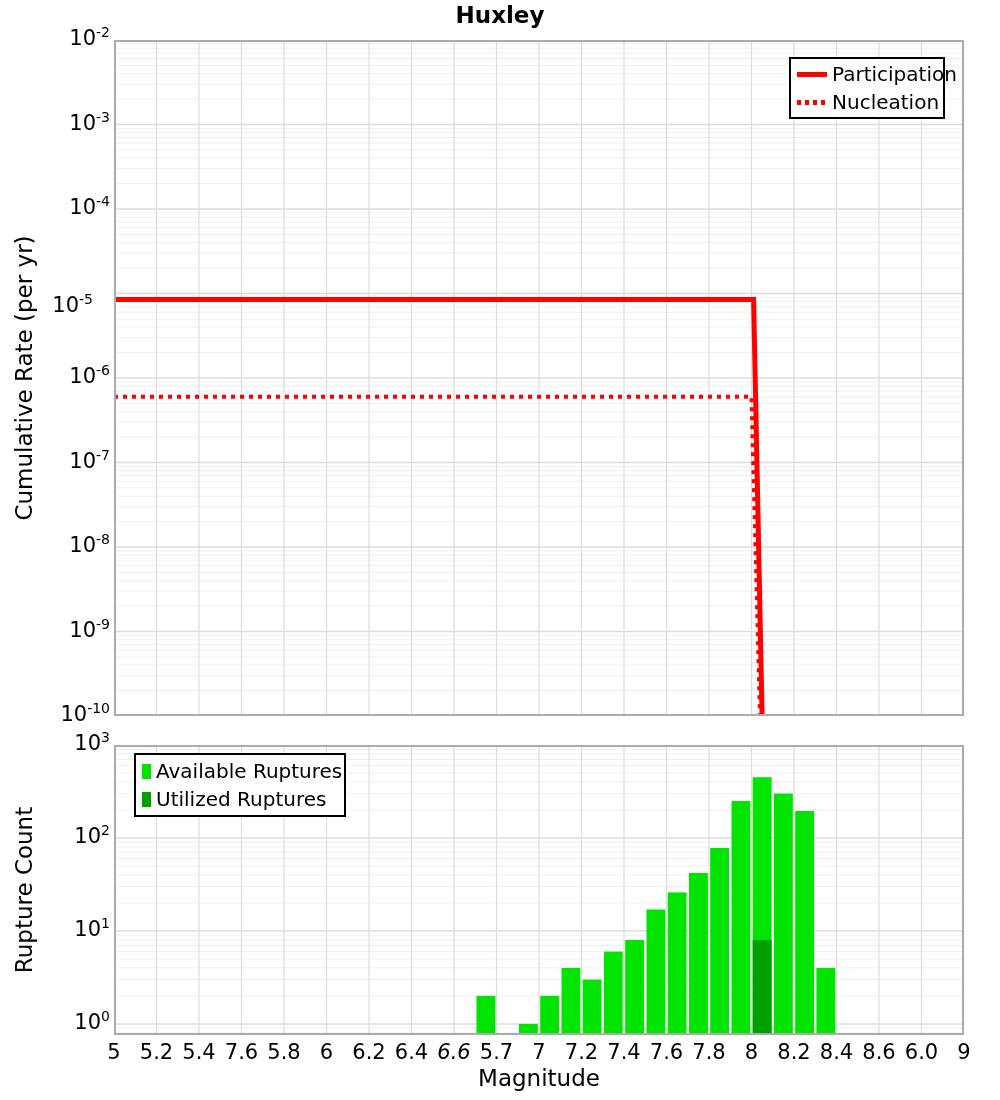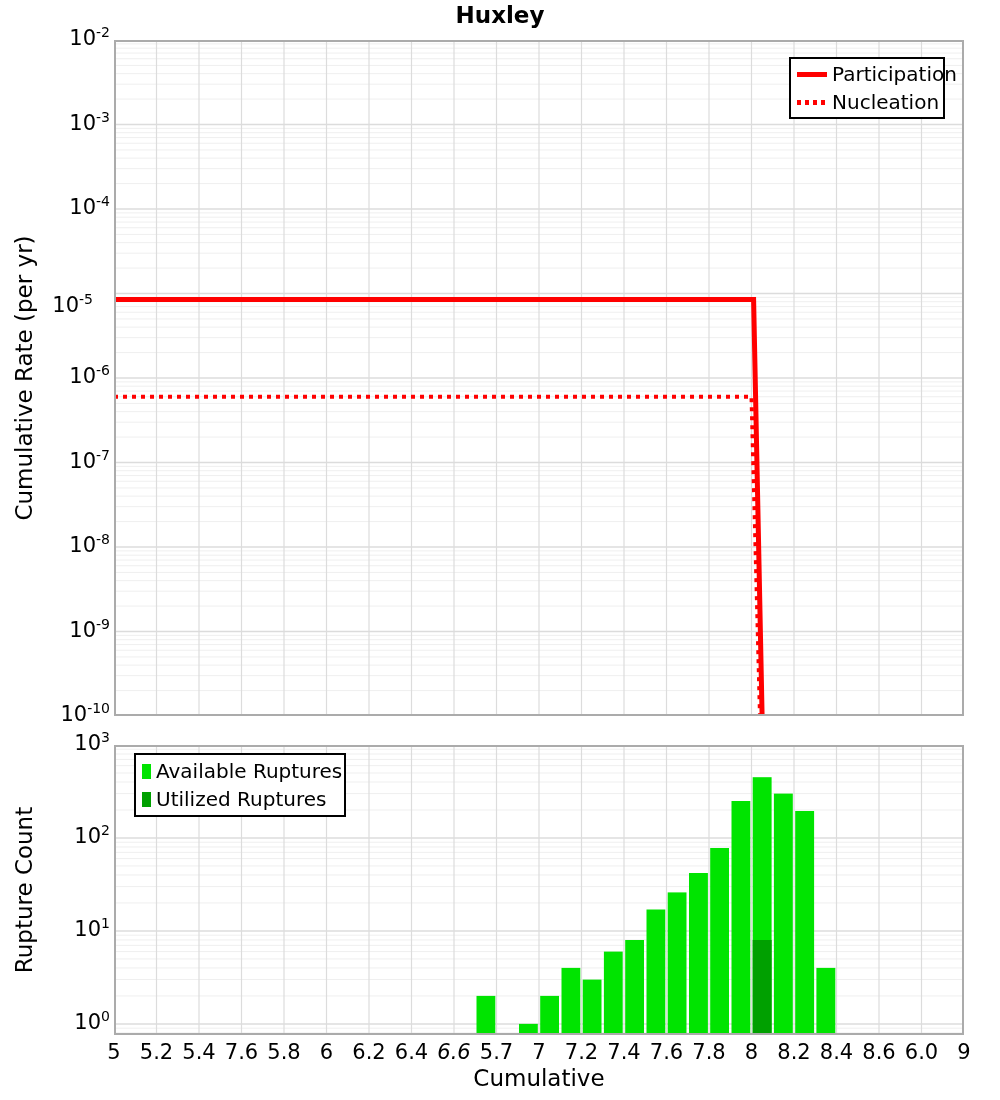--- a/index.html
+++ b/index.html
@@ -41,21 +41,21 @@
 </style>
 </head>
 <body>
 
 <div class="figure">
 
   <div class="chart-title">Huxley</div>
 
   <div class="ylabel" style="left:24px;top:378px;">Cumulative Rate (per yr)</div>
   <div class="ylabel" style="left:24px;top:890px;">Rupture Count</div>
-  <div class="xlabel" style="left:539px;top:1078px;">Cumulative</div>
+  <div class="xlabel" style="left:539px;top:1078px;">Magnitude</div>
 
   <svg id="top-plot" class="plot" style="left:114px;top:40px;" width="850" height="676">
       <line x1="0" y1="650.5629653663935" x2="850" y2="650.5629653663935" stroke="#efefef" stroke-width="1"></line>
       <line x1="0" y1="635.6832539761886" x2="850" y2="635.6832539761886" stroke="#efefef" stroke-width="1"></line>
       <line x1="0" y1="625.1259307327872" x2="850" y2="625.1259307327872" stroke="#efefef" stroke-width="1"></line>
       <line x1="0" y1="616.9370346336065" x2="850" y2="616.9370346336065" stroke="#efefef" stroke-width="1"></line>
       <line x1="0" y1="610.2462193425821" x2="850" y2="610.2462193425821" stroke="#efefef" stroke-width="1"></line>
       <line x1="0" y1="604.5892156187953" x2="850" y2="604.5892156187953" stroke="#efefef" stroke-width="1"></line>
       <line x1="0" y1="599.6888960991807" x2="850" y2="599.6888960991807" stroke="#efefef" stroke-width="1"></line>
       <line x1="0" y1="595.366507952377" x2="850" y2="595.366507952377" stroke="#efefef" stroke-width="1"></line>

